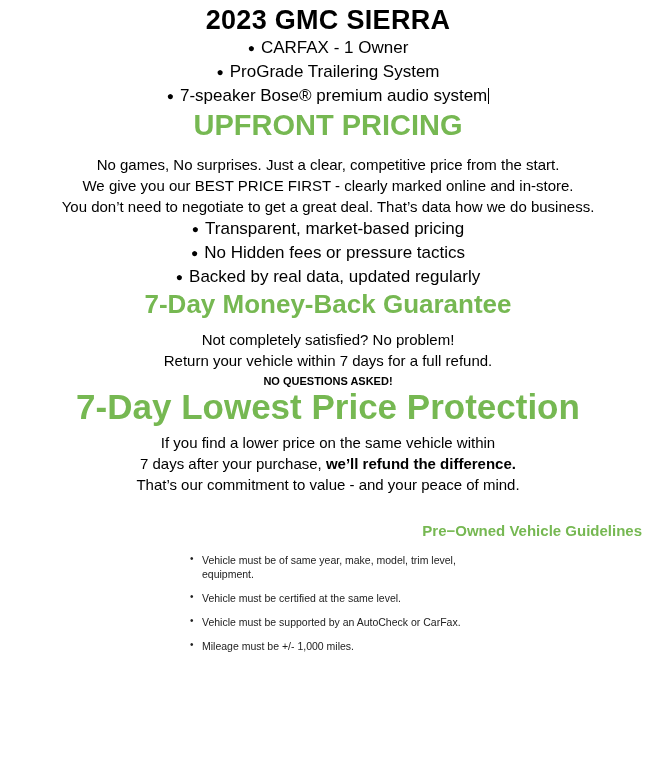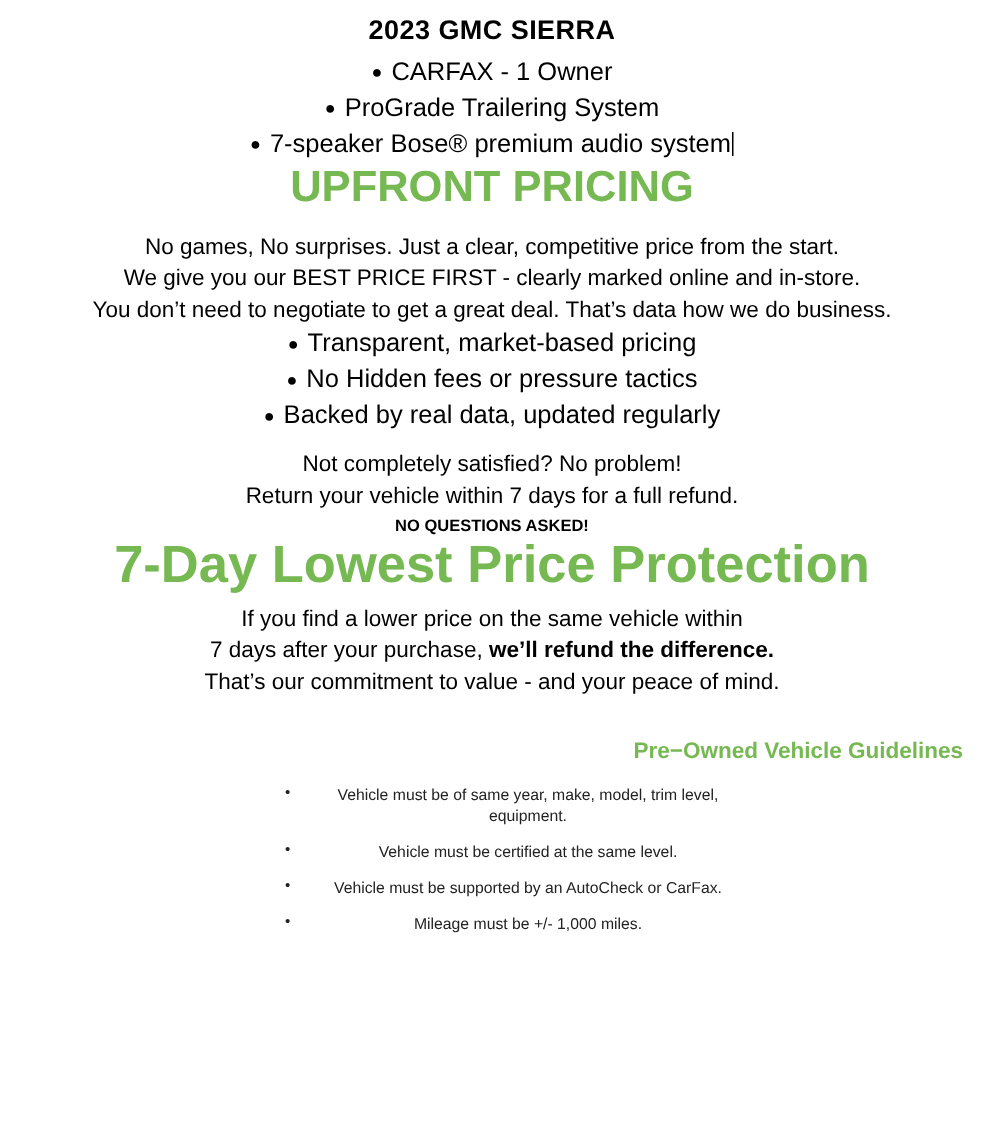--- a/index.html
+++ b/index.html
@@ -19,21 +19,21 @@
     height: 757px;
     position: relative;
     box-sizing: border-box;
     padding: 0 14px;
   }
 
   
   .vehicle-title {
     text-align: center;
     font-weight: bold;
-    font-size: 18px;
+    font-size: 27px;
     line-height: 32px;
     letter-spacing: 0.3px;
     margin: 0;
     padding-top: 4px;
   }
   .vehicle-title .line2 {
     display: block;
   }
 
   
@@ -147,21 +147,21 @@
     padding: 0 0 0 176px;
   }
   ul.guideline-list li {
     position: relative;
     font-size: 10.5px;
     line-height: 14px;
     color: #222;
     margin-bottom: 10px;
     padding-left: 12px;
     max-width: 300px;
-    text-align: center;
+    text-align: left;
   }
   ul.guideline-list li::before {
     content: "\2022";
     position: absolute;
     left: 0;
     top: -1px;
     font-size: 10px;
     color: #222;
   }
 </style>
@@ -185,20 +185,21 @@
   <p class="para upfront-para">No games, No surprises.  Just a clear, competitive price from the start.</p>
   <p class="para">We give you our BEST PRICE FIRST - clearly marked online and in-store.</p>
   <p class="para">You don’t need to negotiate to get a great deal.  That’s data how we do business.</p>
 
   <ul class="bullets upfront-bullets">
     <li><span class="dot">●</span><span>Transparent, market-based pricing</span></li>
     <li><span class="dot">●</span><span>No Hidden fees or pressure tactics</span></li>
     <li><span class="dot">●</span><span>Backed by real data, updated regularly</span></li>
   </ul>
 
+  <h2 class="section-head guarantee-head">7-Day Money-Back Guarantee</h2>
   <p class="para guarantee-para">Not completely satisfied?  No problem!</p>
   <p class="para">Return your vehicle within 7 days for a full refund.</p>
   <p class="strong-line">NO QUESTIONS ASKED!</p>
 
   <h2 class="section-head protection-head">7-Day Lowest Price Protection</h2>
   <p class="para protection-para">If you find a lower price on the same vehicle within</p>
   <p class="para">
     <span>7 days after your purchase,</span>
     <span class="bold-inline">we’ll refund the difference.</span>
   </p>

